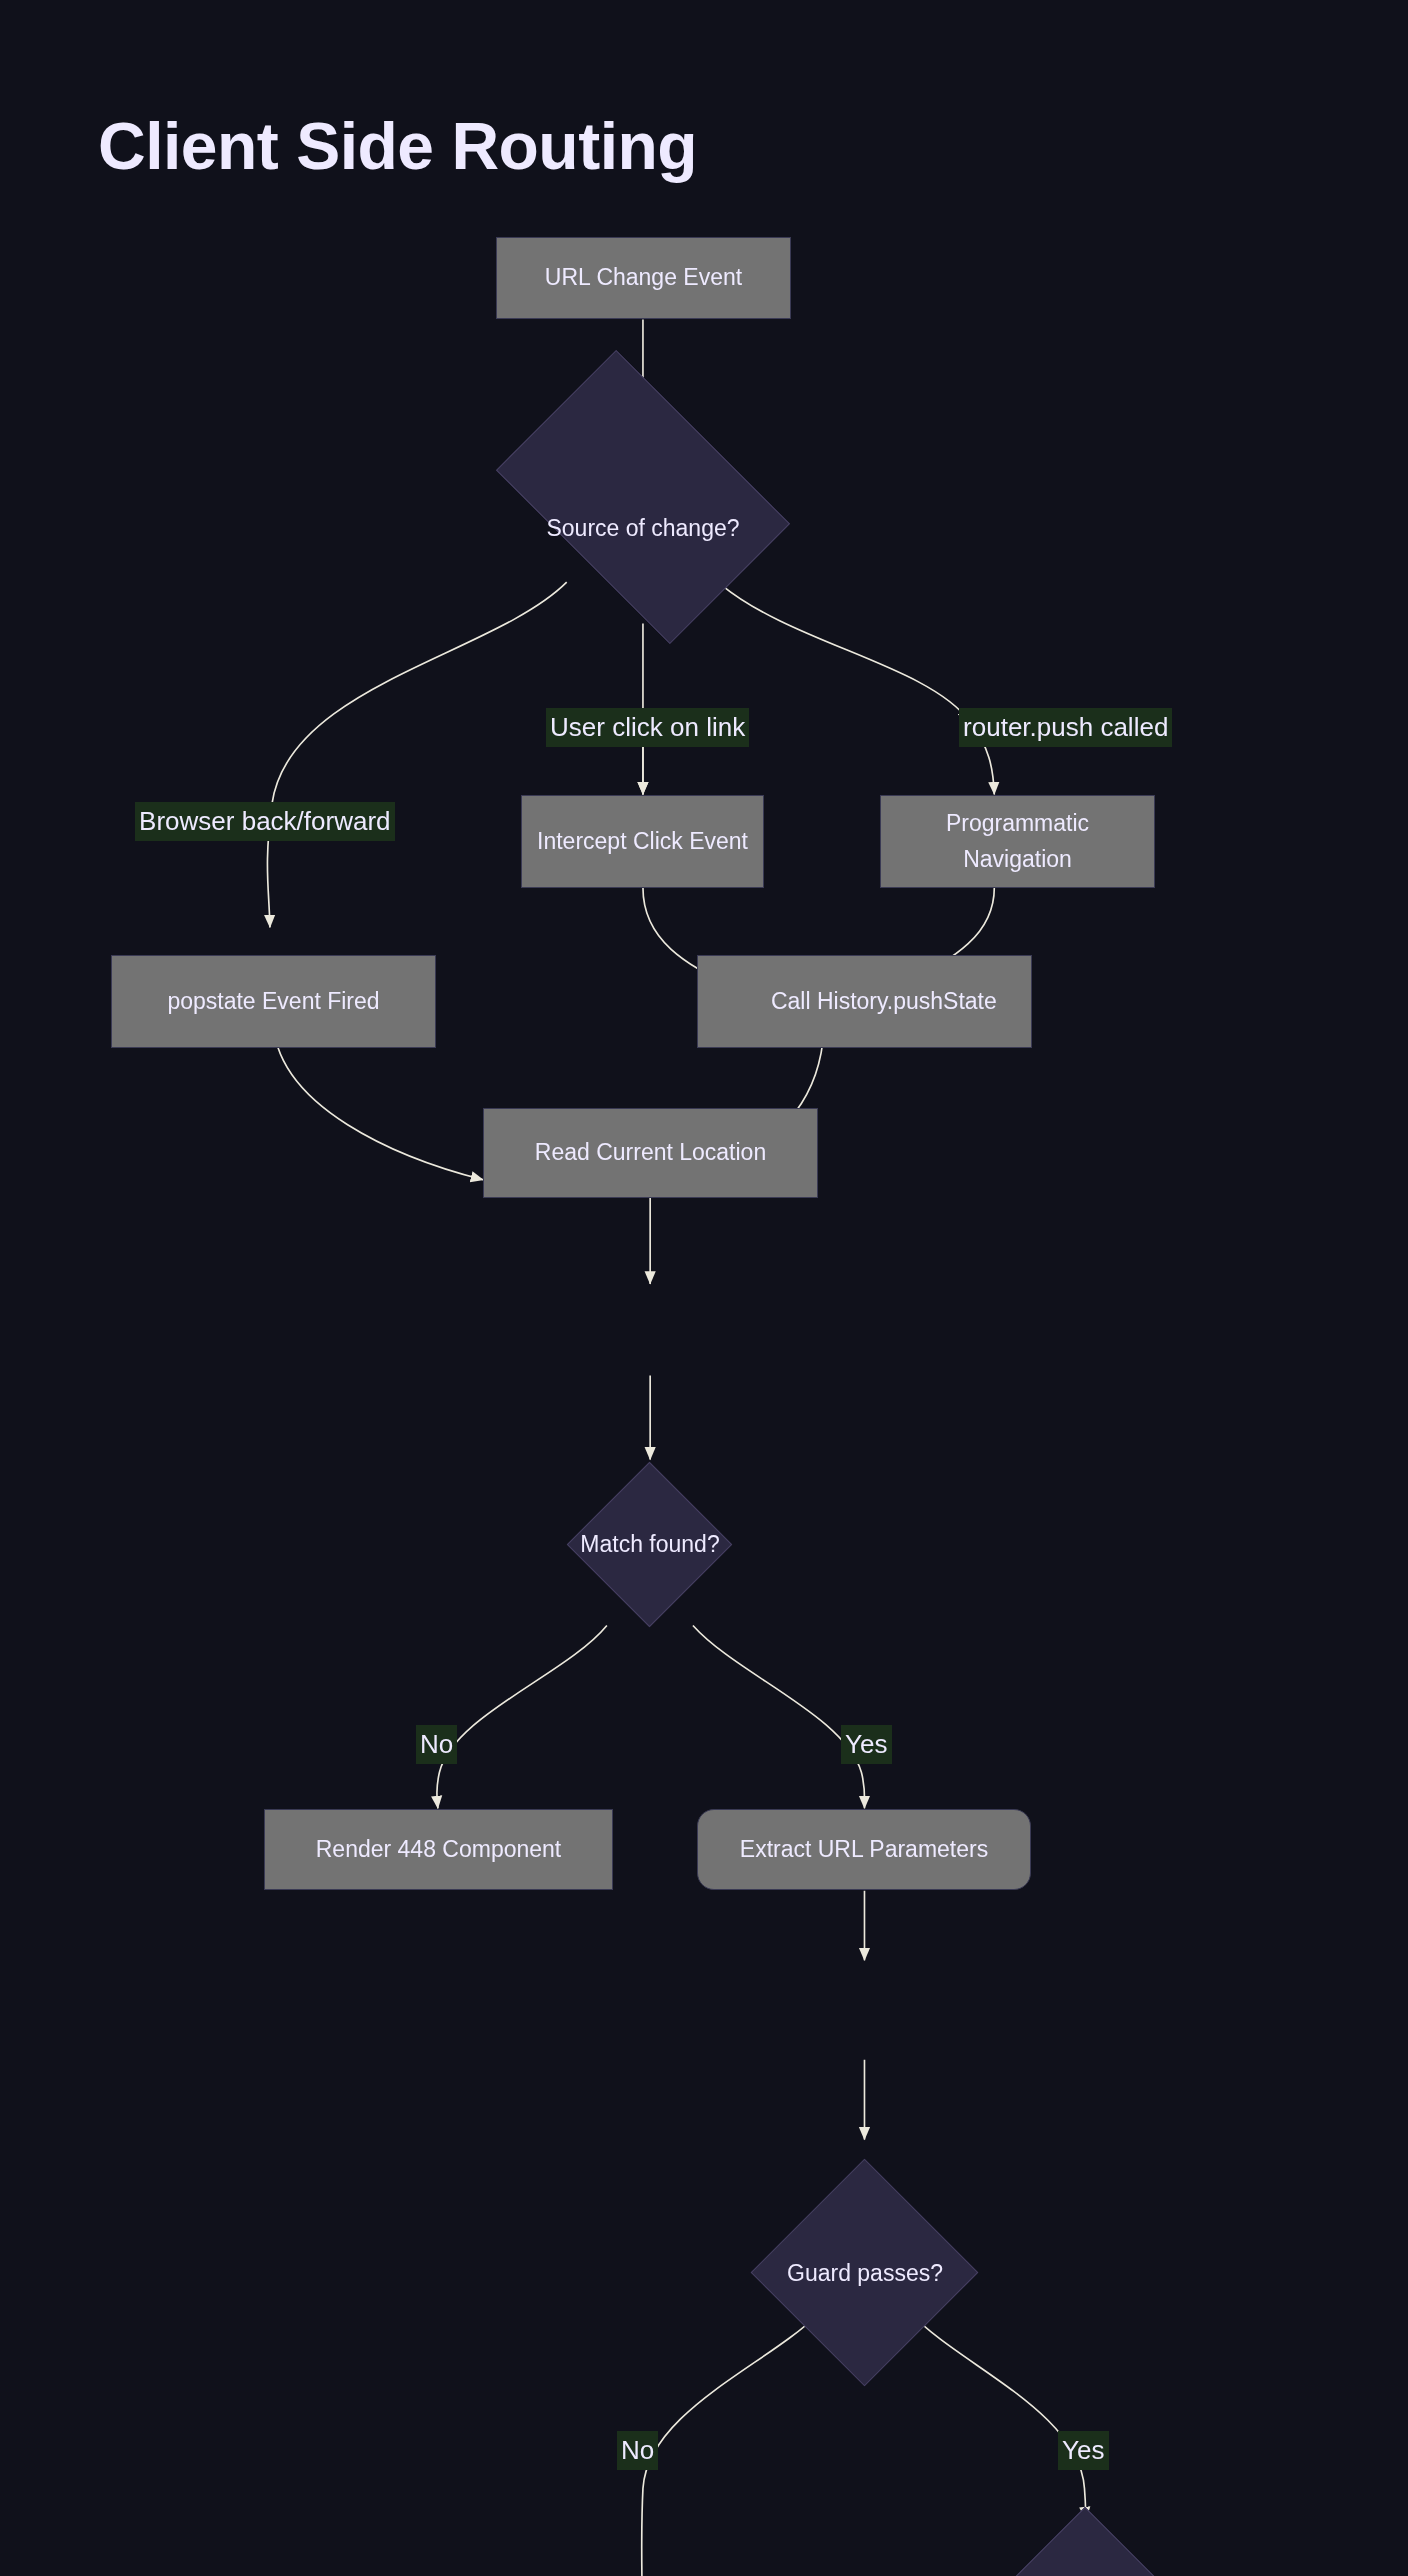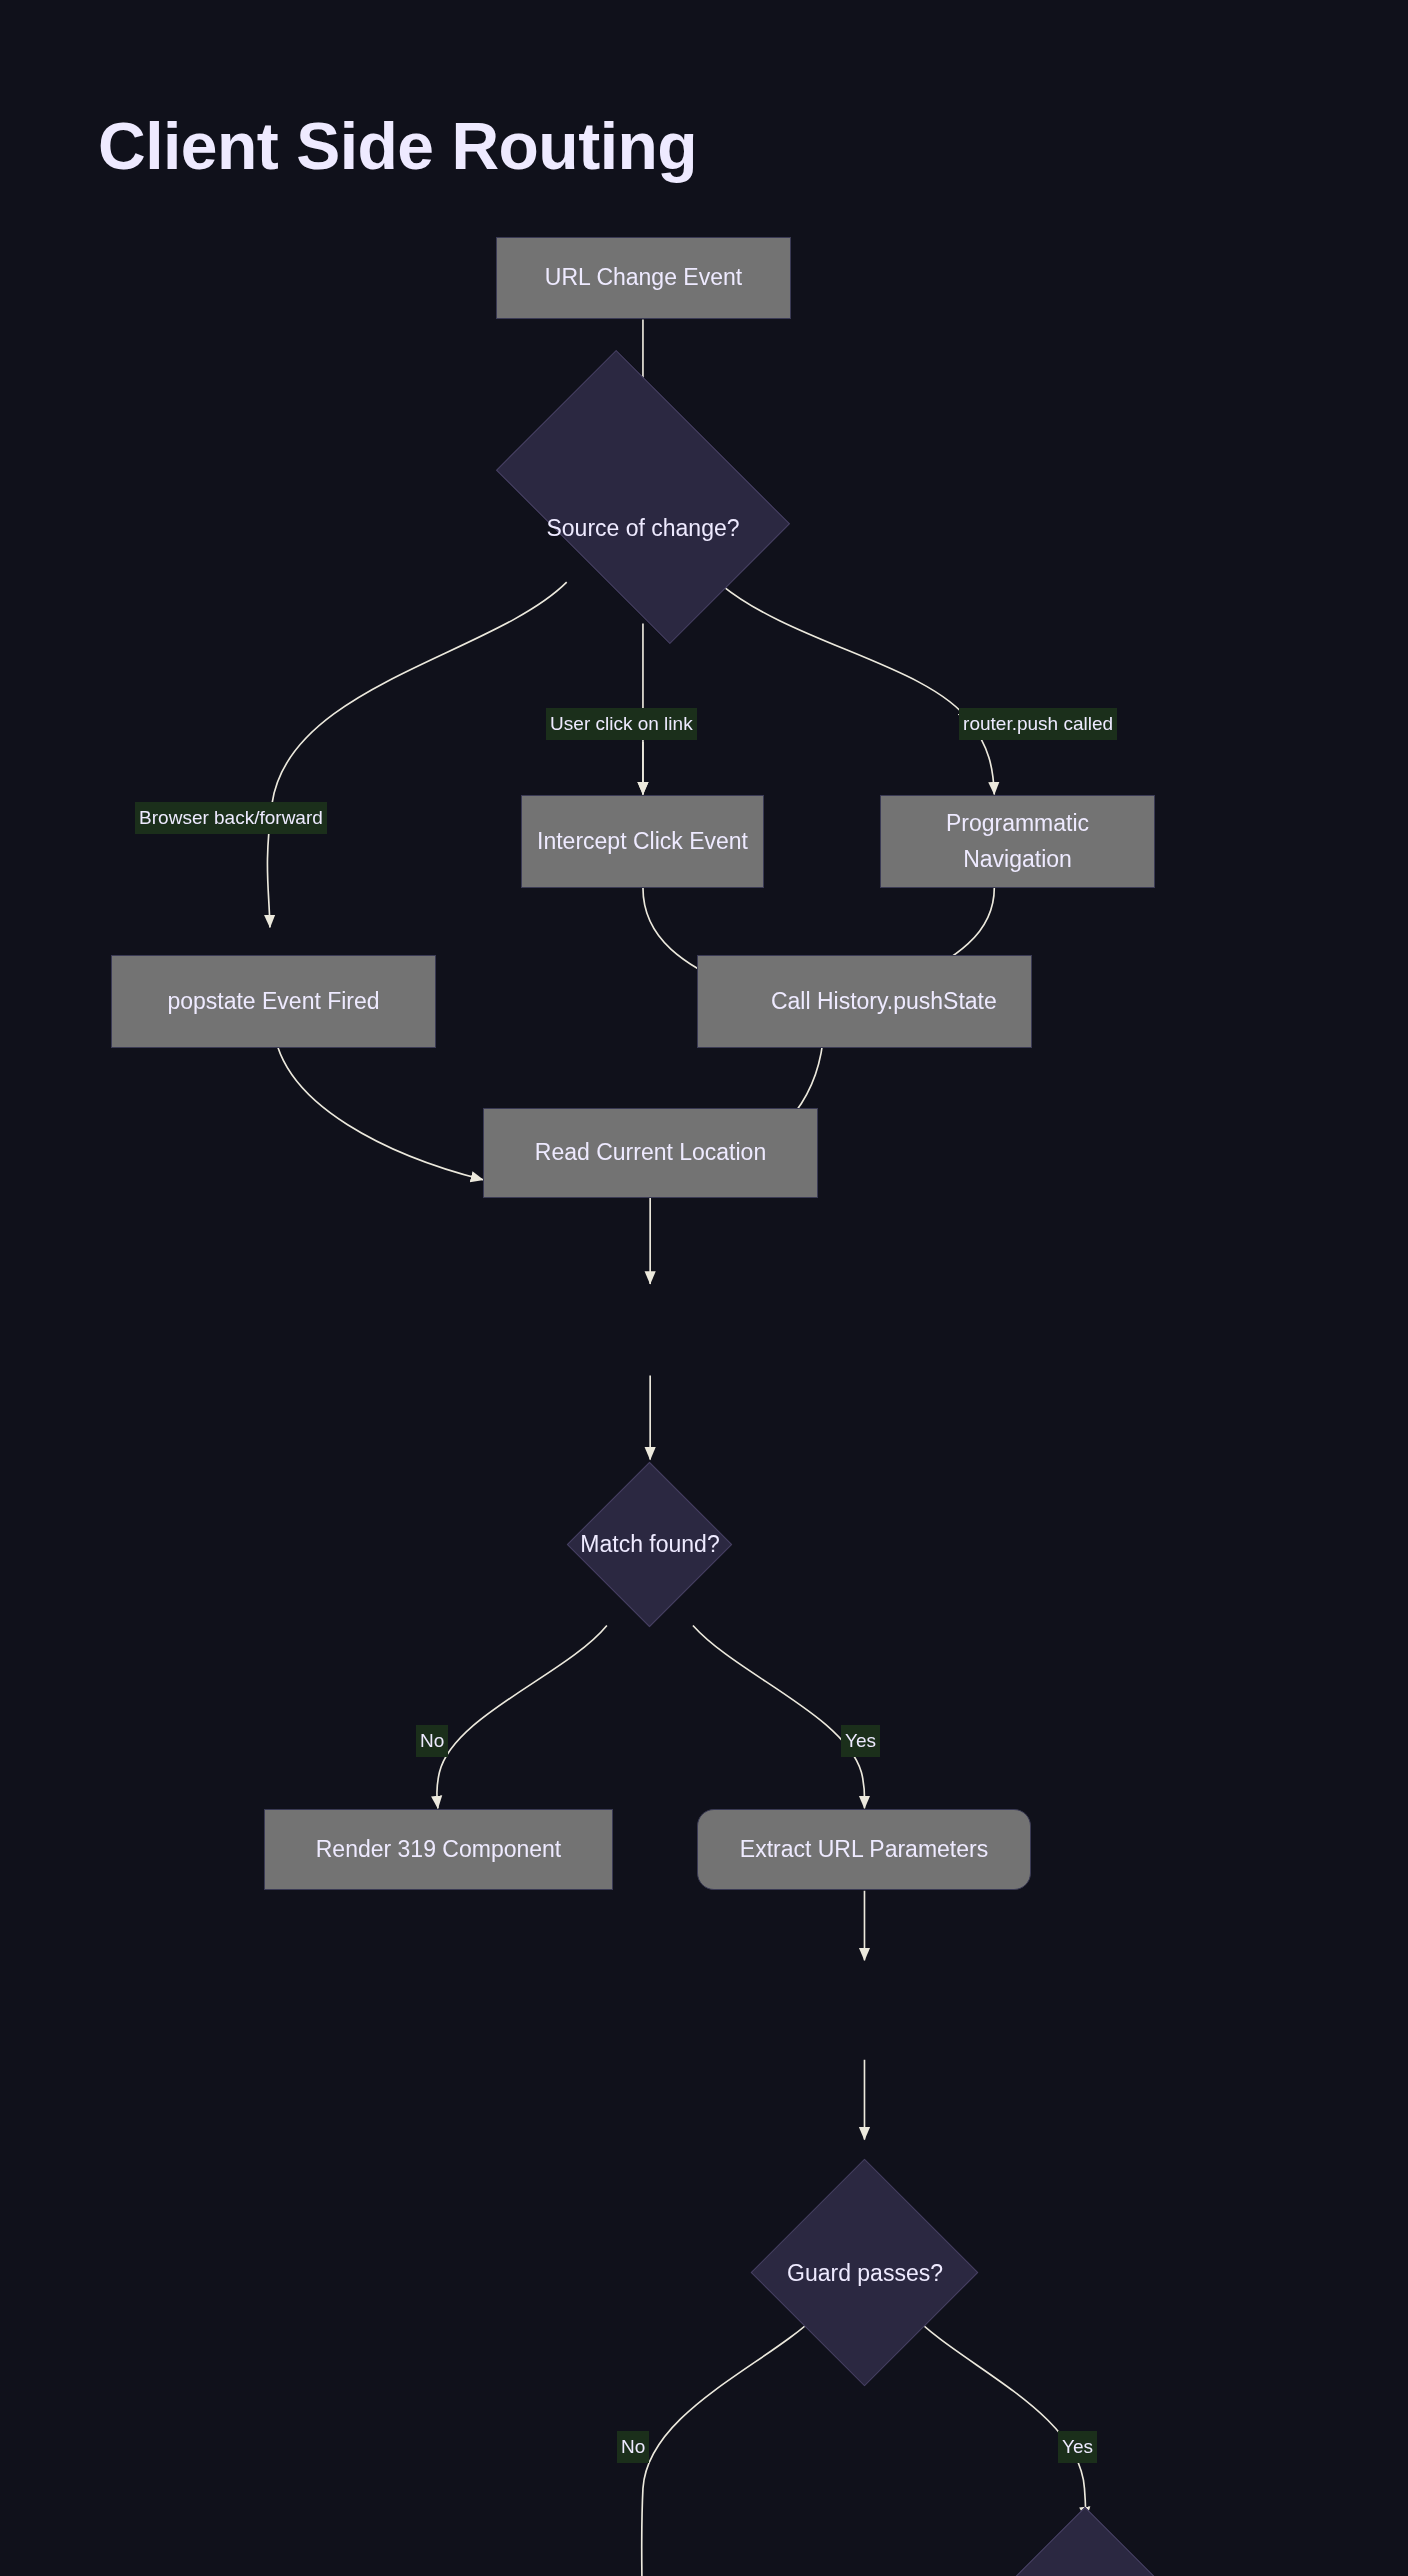--- a/index.html
+++ b/index.html
@@ -53,21 +53,21 @@
     color:#eeeaff;
     font-size:23px;
     white-space:nowrap;
     pointer-events:none;
   }
 
   .edge-label{
     position:absolute;
     background:#1b2f1b;
     color:#eeeaff;
-    font-size:19px;
+    font-size:26px;
     line-height:1.0;
     padding:6.2px 4.1px 7.2px 4.1px;
     white-space:nowrap;
     box-sizing:border-box;
   }
 </style>
 </head>
 <body>
 
 <div id="stage">
@@ -170,21 +170,21 @@
   </div>
 
   <div class="edge-label" style="left:416px;top:1725px;">
     <span>No</span>
   </div>
   <div class="edge-label" style="left:841px;top:1725px;">
     <span>Yes</span>
   </div>
 
   <div class="node process" style="left:264px;top:1809px;width:349px;height:81px;">
-    <span>Render 319 Component</span>
+    <span>Render 448 Component</span>
   </div>
 
   <div class="node process" style="left:697px;top:1809px;width:334px;height:81px;border-radius:17px;">
     <span>Extract URL Parameters</span>
   </div>
 
 
   <div class="diamond-shape" style="left:784px;top:2192px;width:161px;height:161px;"></div>
   <div class="dlabel" style="left:736px;top:2258px;width:258px;height:31px;">
     <span>Guard passes?</span>

